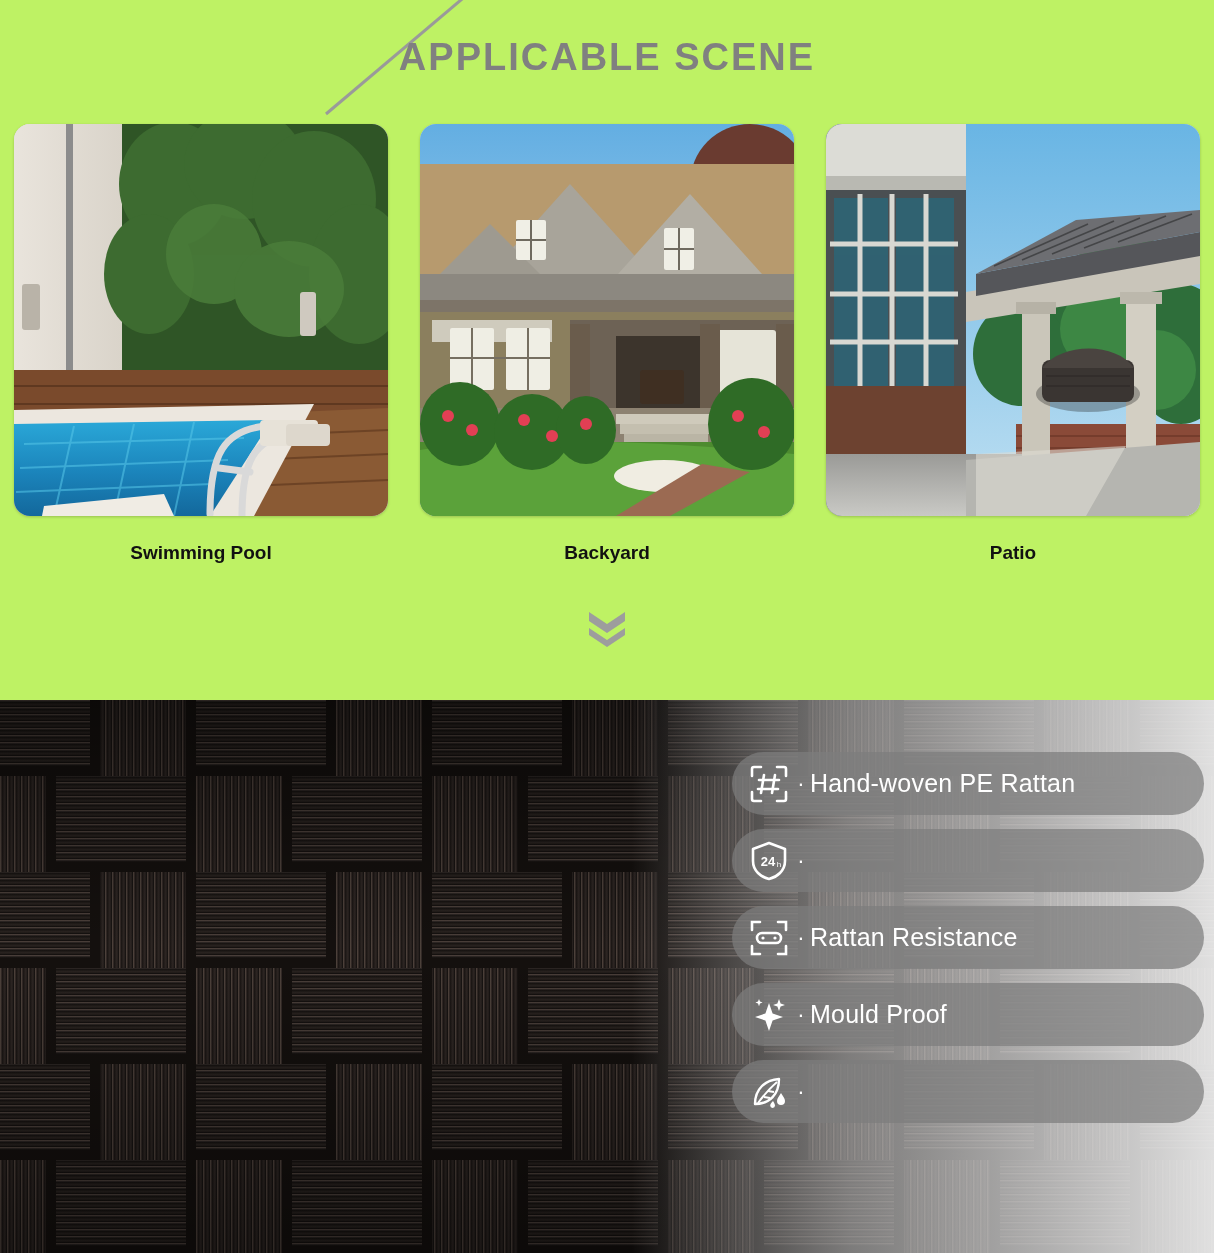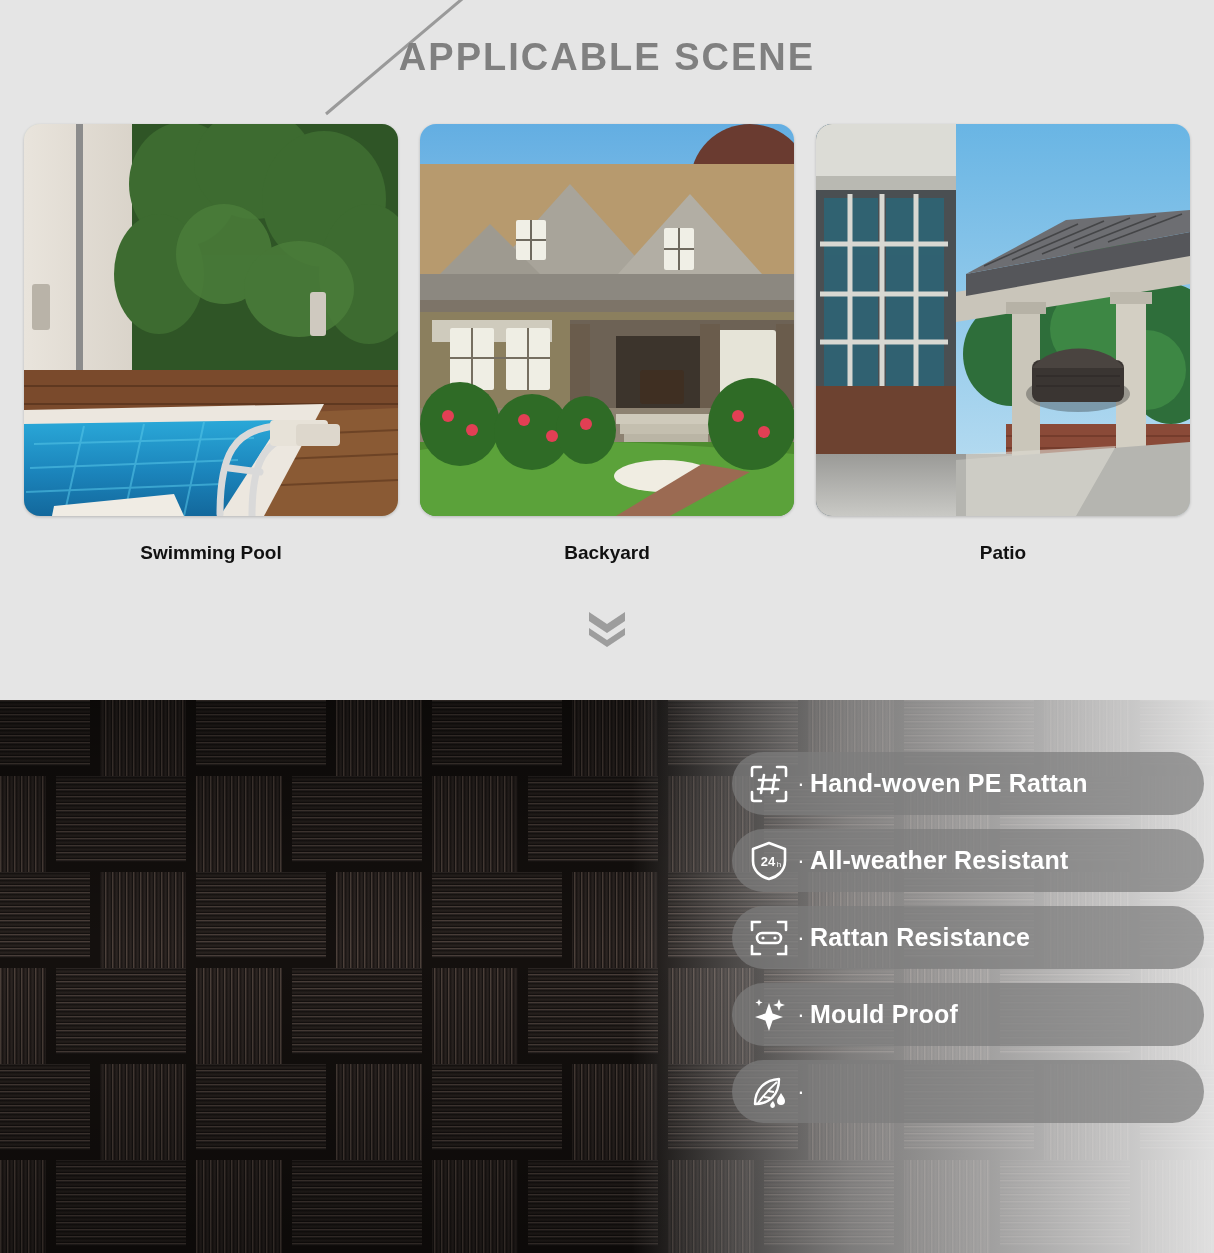--- a/index.html
+++ b/index.html
@@ -9,21 +9,21 @@
     background: #ffffff;
     font-family: "Liberation Sans", sans-serif;
     overflow: hidden;
   }
 
   
   .top-section {
     position: relative;
     width: 1214px;
     height: 700px;
-    background: #e5e5e5;
+    background: #bef264;
   }
 
   .diagonal-line {
     position: absolute;
     left: 300px;
     top: -10px;
     width: 180px;
     height: 150px;
     pointer-events: none;
   }
@@ -40,21 +40,21 @@
     color: #808080;
   }
 
   .cards {
     position: absolute;
     top: 124px;
     left: 0;
     width: 1214px;
     display: flex;
     justify-content: center;
-    gap: 22px;
+    gap: 32px;
   }
 
   .card {
     width: 374px;
   }
 
   .card-photo {
     width: 374px;
     height: 392px;
     border-radius: 16px;
@@ -126,21 +126,21 @@
     text-align: center;
     color: #ffffff;
     font-size: 22px;
     line-height: 1;
     flex: 0 0 18px;
   }
 
   .feature-label {
     color: #ffffff;
     font-size: 25px;
-    font-weight: bold;
+    font-weight: normal;
     white-space: nowrap;
     letter-spacing: .2px;
   }
 </style>
 </head>
 <body>
 
 <div class="top-section">
 
   <svg class="diagonal-line" viewBox="0 0 180 150">
@@ -546,21 +546,20 @@
 
     <div class="feature">
       <span class="feature-icon">
         <svg width="42" height="42" viewBox="0 0 42 42">
           <path d="M21 3 L37 9 V21 C37 31 29 37 21 39 C13 37 5 31 5 21 V9 Z" fill="none" stroke="#ffffff" stroke-width="2.6" stroke-linejoin="round"></path>
           <text x="20" y="26" font-family="Liberation Sans, sans-serif" font-size="13" font-weight="bold" fill="#ffffff" text-anchor="middle">24</text>
           <text x="31" y="27" font-family="Liberation Sans, sans-serif" font-size="8" fill="#ffffff" text-anchor="middle">h</text>
         </svg>
       </span>
       <span class="feature-dot">·</span>
-      <span class="feature-label">All-weather Resistant</span>
     </div>
 
     <div class="feature">
       <span class="feature-icon">
         <svg width="42" height="42" viewBox="0 0 42 42">
           <g fill="none" stroke="#ffffff" stroke-width="2.6" stroke-linecap="round">
             <path d="M4 13 V5 H12"></path>
               <path d="M30 5 H38 V13"></path>
             <path d="M38 29 V37 H30"></path>
               <path d="M12 37 H4 V29"></path>

